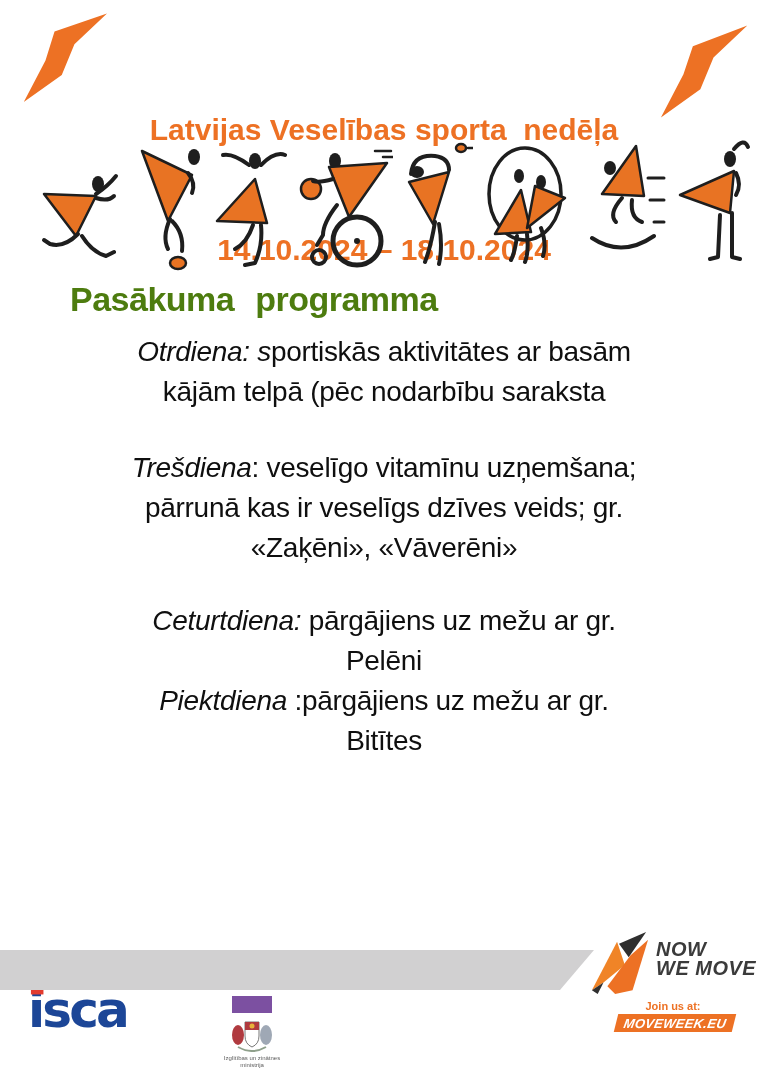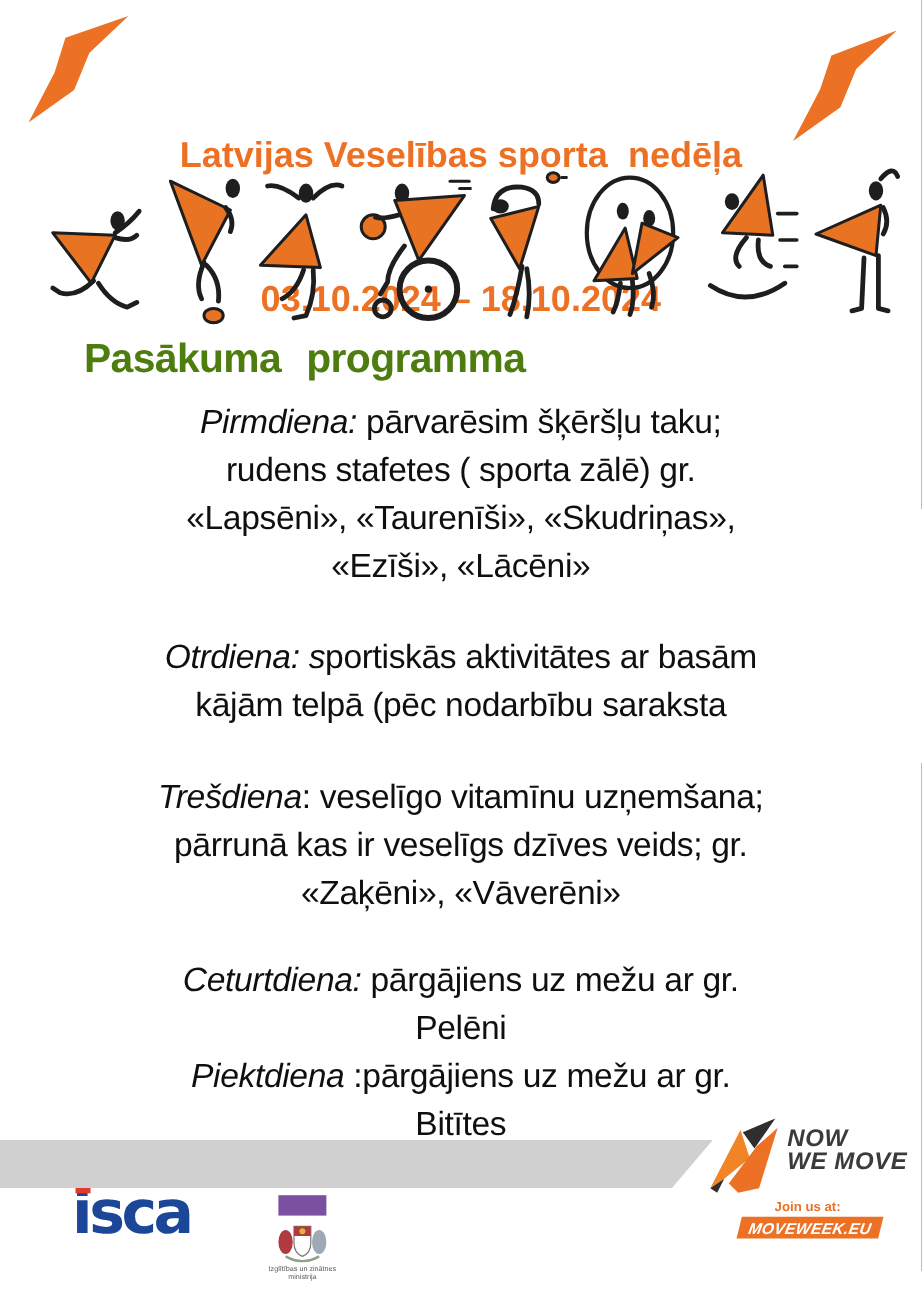--- a/index.html
+++ b/index.html
@@ -74,21 +74,21 @@
   }
   .nwm-badge{
     margin:2px 0 0 28px;width:118px;height:18px;
     background:#ED7124;transform:skewX(-14deg);
     display:flex;align-items:center;justify-content:center;
   }
   .nwm-badge span{
     color:#ffffff;font-size:13px;font-weight:bold;font-style:italic;
     letter-spacing:.3px;transform:skewX(4deg);white-space:nowrap;
   }
-  .isca{position:absolute;left:28px;top:980px;margin-left:32px;}
+  .isca{position:absolute;left:28px;top:980px;}
   .ltsa{position:absolute;left:142px;top:996px;}
   .ministry{position:absolute;left:214px;top:996px;width:76px;text-align:center;}
   .ministry .purple{width:40px;height:17px;background:#7C50A1;margin:0 auto;}
   .ministry .arms{margin:5px auto 0 auto;display:block;}
   .ministry .mtext{
     margin-top:3px;font-size:6px;line-height:7px;color:#5c5c5c;white-space:pre-line;
   }
 </style>
 </head>
 <body>
@@ -97,21 +97,21 @@
 
   <svg class="flag flag-left" width="110" height="104" viewBox="0 0 120 115">
     <polygon points="102,6 44,26 34,58 10,104 52,74 66,40" fill="#ED7124"></polygon>
   </svg>
   <svg class="flag flag-right" width="120" height="108" viewBox="0 0 120 115">
     <polygon points="104,8 46,30 36,60 12,106 54,76 68,42" fill="#ED7124"></polygon>
   </svg>
 
   <div class="title">
     <div>Latvijas Veselības sporta  nedēļa</div>
-    <div>03.10.2024 – 18.10.2024</div>
+    <div>14.10.2024 – 18.10.2024</div>
   </div>
 
   <div class="figures-row">
     <div class="figure">
       <svg width="88" height="122" viewBox="0 0 88 122">
         <ellipse class="solid" cx="60" cy="40" rx="6" ry="8"></ellipse>
         <path class="sk" d="M58,50 Q70,42 78,32"></path>
         <path class="sk" d="M58,54 Q70,58 76,52"></path>
         <polygon class="tri" points="6,50 58,52 38,92"></polygon>
         <path class="sk" d="M40,90 Q26,104 12,100 L6,96"></path>
@@ -195,26 +195,20 @@
         <path class="sk" d="M58,34 Q64,46 58,56"></path>
         <path class="sk" d="M42,76 L40,118 L32,120"></path>
         <path class="sk" d="M54,74 L54,118 L62,120"></path>
       </svg>
     </div>
   </div>
 
   <div class="heading">Pasākuma programma</div>
 
   <div class="program">
-    <div class="day">
-      <span class="lead">Pirmdiena:</span><span class="rest"> pārvarēsim šķēršļu taku;
-rudens stafetes ( sporta zālē) gr.
-«Lapsēni», «Taurenīši», «Skudriņas»,
-«Ezīši», «Lācēni»</span>
-    </div>
     <div class="day">
       <span class="lead">Otrdiena: s</span><span class="rest">portiskās aktivitātes ar basām
 kājām telpā (pēc nodarbību saraksta</span>
     </div>
     <div class="day gap-lg">
       <span class="lead">Trešdiena</span><span class="rest">: veselīgo vitamīnu uzņemšana;
 pārrunā kas ir veselīgs dzīves veids; gr.
 «Zaķēni», «Vāverēni»</span>
     </div>
     <div class="day no-gap">

